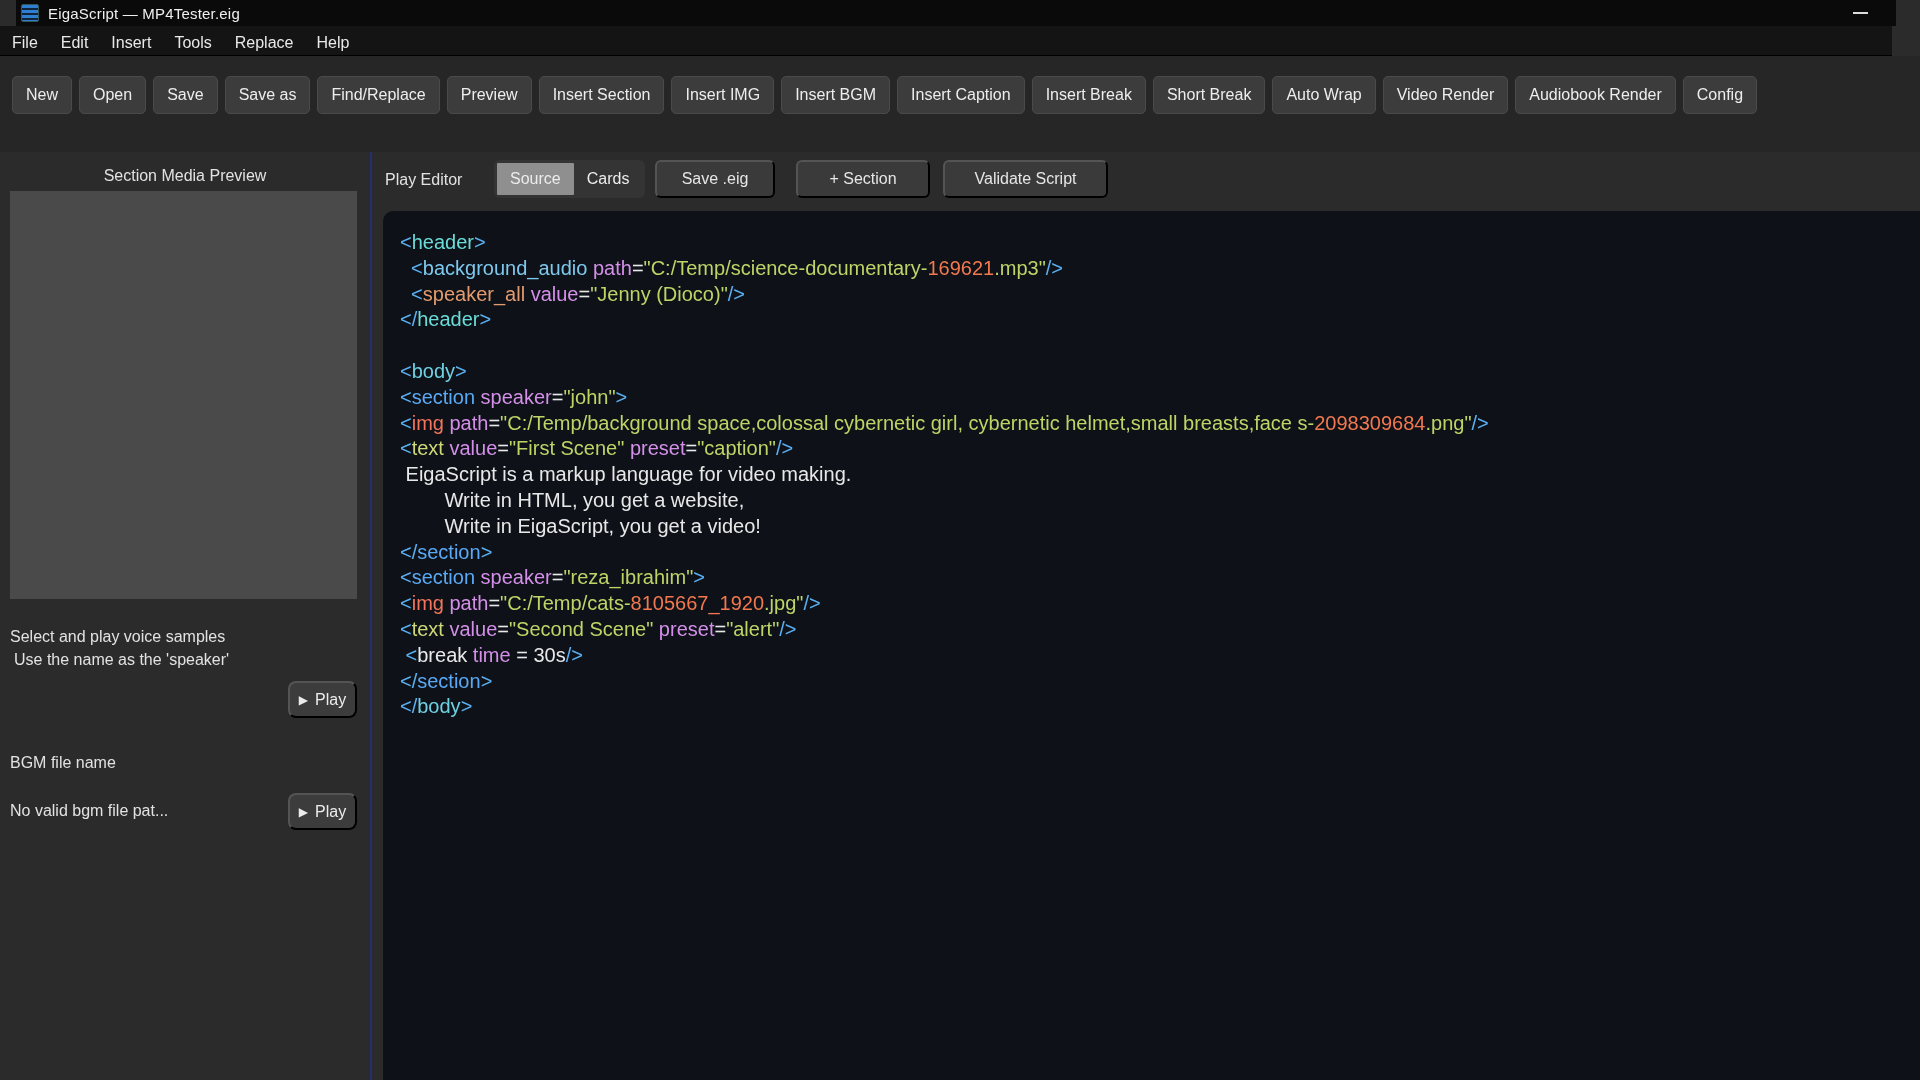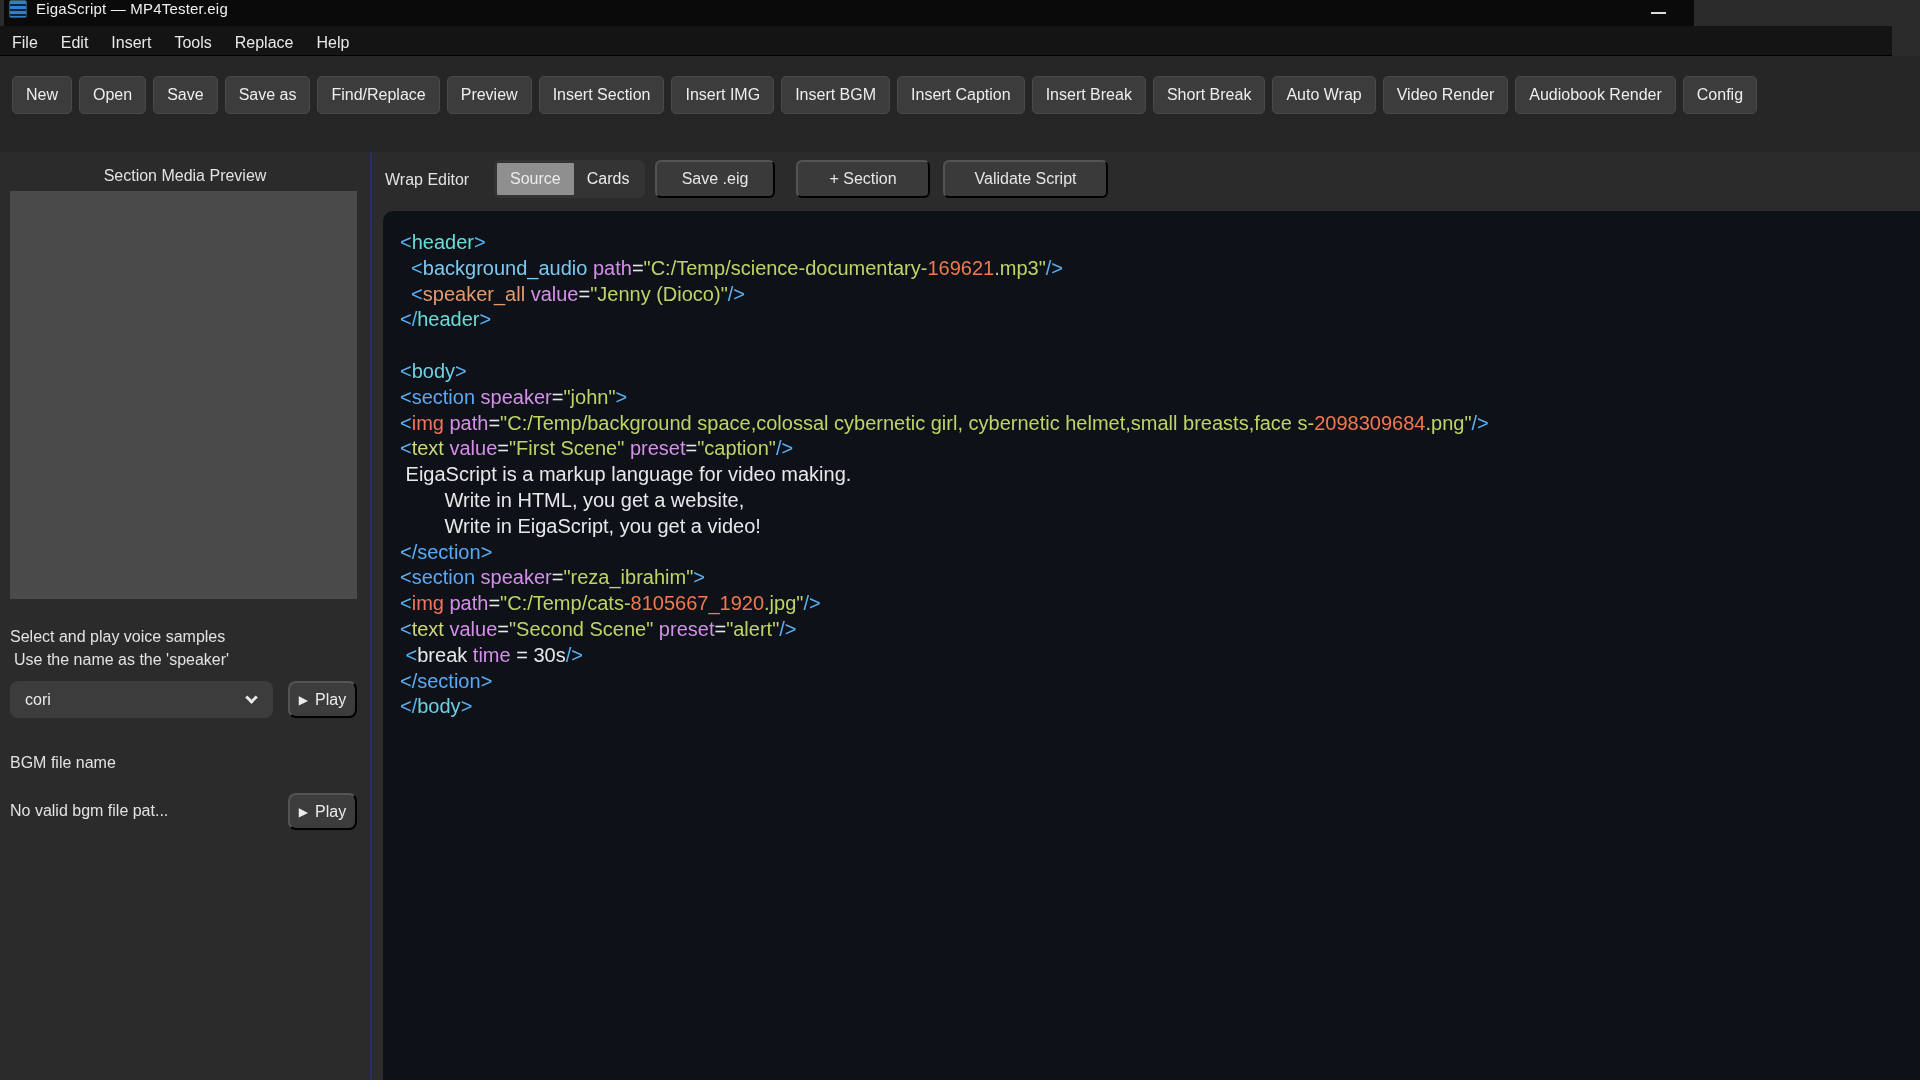--- a/index.html
+++ b/index.html
@@ -1,17 +1,17 @@
 <!DOCTYPE html>
 <html style="--titlebar_bg: #0a0a0a; --menubar_bg: #141414; --strip_bg: #262626; --panel_bg: #2b2b2b; --button_bg: #3c3c3c; --preview_bg: #4a4a4a; --tab_active_bg: #8f8f8f; --scrollbar_thumb: #b2aeae; --divider_blue: #223070; --code_bg: #0e1218; --icon_blue: #2f7fd0;"><head>
 <meta charset="utf-8">
 <style>
   *{margin:0;padding:0;box-sizing:border-box}
   html,body{width:1920px;height:1080px;overflow:hidden;background:var(--panel_bg,#2b2b2b);font-family:"Liberation Sans",sans-serif}
-  .titlebar{position:absolute;top:0;left:4px;width:1690px;height:26px;background:var(--titlebar_bg,#0a0a0a);display:flex;}
+  .titlebar{position:absolute;top:0;left:16px;width:1880px;height:26px;background:var(--titlebar_bg,#0a0a0a);display:flex;align-items:center}
   .app-icon{width:18px;height:18px;margin-left:5px;border-radius:2px;background:repeating-linear-gradient(180deg,var(--icon_blue,#2f7fd0) 0 3px,#10233a 3px 5px);border:1px solid #355}
   .title-text{color:#efefef;font-size:15px;margin-left:9px;letter-spacing:.2px}
   .minimize{position:absolute;right:28px;top:12px;width:15px;height:2px;background:#dcdcdc;cursor:pointer}
   .menubar{position:absolute;top:26px;left:0;width:1892px;height:30px;background:var(--menubar_bg,#141414);display:flex;align-items:flex-end;border-bottom:1px solid #000}
   .menu-item{color:#e9e9e9;font-size:16px;padding:3px 11px;margin-left:1px;cursor:default}
   .toolstrip{position:absolute;top:56px;left:0;width:1920px;height:96px;background:var(--strip_bg,#262626)}
   .toolbar{display:flex;gap:7px;padding:20px 0 0 12px}
   .tb-btn{height:38px;background:var(--button_bg,#3c3c3c);border:1px solid #4a4a4a;border-radius:5px;color:#ededed;font-size:16px;display:flex;align-items:center;padding:0 13px;white-space:nowrap;font-family:"Liberation Sans",sans-serif;cursor:default}
   .hscroll-thumb{position:absolute;top:133px;left:8px;width:1912px;height:13px;border-radius:7px;background:var(--scrollbar_thumb,#b2aeae)}
   .content{position:absolute;top:152px;left:0;width:1607px;height:928px}
@@ -104,40 +104,36 @@
   <div class="hscroll-thumb"></div>
 </div>
 
 <div class="content">
 
   <div class="sidebar">
     <div class="smp-title">Section Media Preview</div>
     <div class="preview-box"></div>
     <div class="hint1">Select and play voice samples</div>
     <div class="hint2">Use the name as the 'speaker'</div>
-    <div class="voice-select">
-      <span>cori</span>
-      <span class="chevron"></span>
-    </div>
     <button class="play-btn" id="play1">
       <span class="play-tri">▶</span>
       <span>Play</span>
     </button>
     <div class="bgm-label">BGM file name</div>
     <div class="bgm-status">No valid bgm file pat...</div>
     <button class="play-btn" id="play2">
       <span class="play-tri">▶</span>
       <span>Play</span>
     </button>
   </div>
 
   <div class="divider"></div>
 
   <div class="editor">
-    <div class="ed-label">Wrap Editor</div>
+    <div class="ed-label">Play Editor</div>
     <div class="tabs">
       <div class="tab active">Source</div>
       <div class="tab">Cards</div>
     </div>
     <button class="ed-btn" id="btn-save">Save .eig</button>
     <button class="ed-btn" id="btn-section">+ Section</button>
     <button class="ed-btn" id="btn-validate">Validate Script</button>
     <div class="code-panel">
       <div class="code"><div class="code-line"><span style="color: rgb(90, 176, 242);">&lt;</span><span style="color: rgb(106, 220, 216);">header</span><span style="color: rgb(90, 176, 242);">&gt;</span></div><div class="code-line"><span style="color: rgb(90, 176, 242);">  &lt;</span><span style="color: rgb(126, 200, 238);">background_audio</span><span style="color: rgb(212, 143, 233);"> path</span><span style="color: rgb(232, 232, 232);">=</span><span style="color: rgb(188, 213, 102);">"C:/Temp/science-documentary-</span><span style="color: rgb(241, 120, 79);">169621</span><span style="color: rgb(188, 213, 102);">.mp3"</span><span style="color: rgb(90, 176, 242);">/&gt;</span></div><div class="code-line"><span style="color: rgb(90, 176, 242);">  &lt;</span><span style="color: rgb(227, 154, 110);">speaker_all</span><span style="color: rgb(212, 143, 233);"> value</span><span style="color: rgb(232, 232, 232);">=</span><span style="color: rgb(188, 213, 102);">"Jenny (Dioco)"</span><span style="color: rgb(90, 176, 242);">/&gt;</span></div><div class="code-line"><span style="color: rgb(90, 176, 242);">&lt;/</span><span style="color: rgb(106, 220, 216);">header</span><span style="color: rgb(90, 176, 242);">&gt;</span></div><div class="code-line"><span style="color: rgb(232, 232, 232);"> </span></div><div class="code-line"><span style="color: rgb(90, 176, 242);">&lt;</span><span style="color: rgb(111, 208, 226);">body</span><span style="color: rgb(90, 176, 242);">&gt;</span></div><div class="code-line"><span style="color: rgb(90, 176, 242);">&lt;</span><span style="color: rgb(90, 169, 246);">section</span><span style="color: rgb(212, 143, 233);"> speaker</span><span style="color: rgb(232, 232, 232);">=</span><span style="color: rgb(188, 213, 102);">"john"</span><span style="color: rgb(90, 176, 242);">&gt;</span></div><div class="code-line"><span style="color: rgb(90, 176, 242);">&lt;</span><span style="color: rgb(243, 116, 92);">img</span><span style="color: rgb(212, 143, 233);"> path</span><span style="color: rgb(232, 232, 232);">=</span><span style="color: rgb(188, 213, 102);">"C:/Temp/background space,colossal cybernetic girl, cybernetic helmet,small breasts,face s-</span><span style="color: rgb(241, 120, 79);">2098309684</span><span style="color: rgb(188, 213, 102);">.png"</span><span style="color: rgb(90, 176, 242);">/&gt;</span></div><div class="code-line"><span style="color: rgb(90, 176, 242);">&lt;</span><span style="color: rgb(206, 216, 120);">text</span><span style="color: rgb(212, 143, 233);"> value</span><span style="color: rgb(232, 232, 232);">=</span><span style="color: rgb(188, 213, 102);">"First Scene"</span><span style="color: rgb(212, 143, 233);"> preset</span><span style="color: rgb(232, 232, 232);">=</span><span style="color: rgb(188, 213, 102);">"caption"</span><span style="color: rgb(90, 176, 242);">/&gt;</span></div><div class="code-line"><span style="color: rgb(232, 232, 232);"> EigaScript is a markup language for video making.</span></div><div class="code-line"><span style="color: rgb(232, 232, 232);">        Write in HTML, you get a website,</span></div><div class="code-line"><span style="color: rgb(232, 232, 232);">        Write in EigaScript, you get a video!</span></div><div class="code-line"><span style="color: rgb(90, 176, 242);">&lt;/</span><span style="color: rgb(90, 169, 246);">section</span><span style="color: rgb(90, 176, 242);">&gt;</span></div><div class="code-line"><span style="color: rgb(90, 176, 242);">&lt;</span><span style="color: rgb(90, 169, 246);">section</span><span style="color: rgb(212, 143, 233);"> speaker</span><span style="color: rgb(232, 232, 232);">=</span><span style="color: rgb(188, 213, 102);">"reza_ibrahim"</span><span style="color: rgb(90, 176, 242);">&gt;</span></div><div class="code-line"><span style="color: rgb(90, 176, 242);">&lt;</span><span style="color: rgb(243, 116, 92);">img</span><span style="color: rgb(212, 143, 233);"> path</span><span style="color: rgb(232, 232, 232);">=</span><span style="color: rgb(188, 213, 102);">"C:/Temp/cats-</span><span style="color: rgb(241, 120, 79);">8105667_1920</span><span style="color: rgb(188, 213, 102);">.jpg"</span><span style="color: rgb(90, 176, 242);">/&gt;</span></div><div class="code-line"><span style="color: rgb(90, 176, 242);">&lt;</span><span style="color: rgb(206, 216, 120);">text</span><span style="color: rgb(212, 143, 233);"> value</span><span style="color: rgb(232, 232, 232);">=</span><span style="color: rgb(188, 213, 102);">"Second Scene"</span><span style="color: rgb(212, 143, 233);"> preset</span><span style="color: rgb(232, 232, 232);">=</span><span style="color: rgb(188, 213, 102);">"alert"</span><span style="color: rgb(90, 176, 242);">/&gt;</span></div><div class="code-line"><span style="color: rgb(90, 176, 242);"> &lt;</span><span style="color: rgb(232, 232, 232);">break</span><span style="color: rgb(212, 143, 233);"> time</span><span style="color: rgb(232, 232, 232);"> = </span><span style="color: rgb(232, 232, 232);">30s</span><span style="color: rgb(90, 176, 242);">/&gt;</span></div><div class="code-line"><span style="color: rgb(90, 176, 242);">&lt;/</span><span style="color: rgb(90, 169, 246);">section</span><span style="color: rgb(90, 176, 242);">&gt;</span></div><div class="code-line"><span style="color: rgb(90, 176, 242);">&lt;/</span><span style="color: rgb(111, 208, 226);">body</span><span style="color: rgb(90, 176, 242);">&gt;</span></div></div>
     </div>

